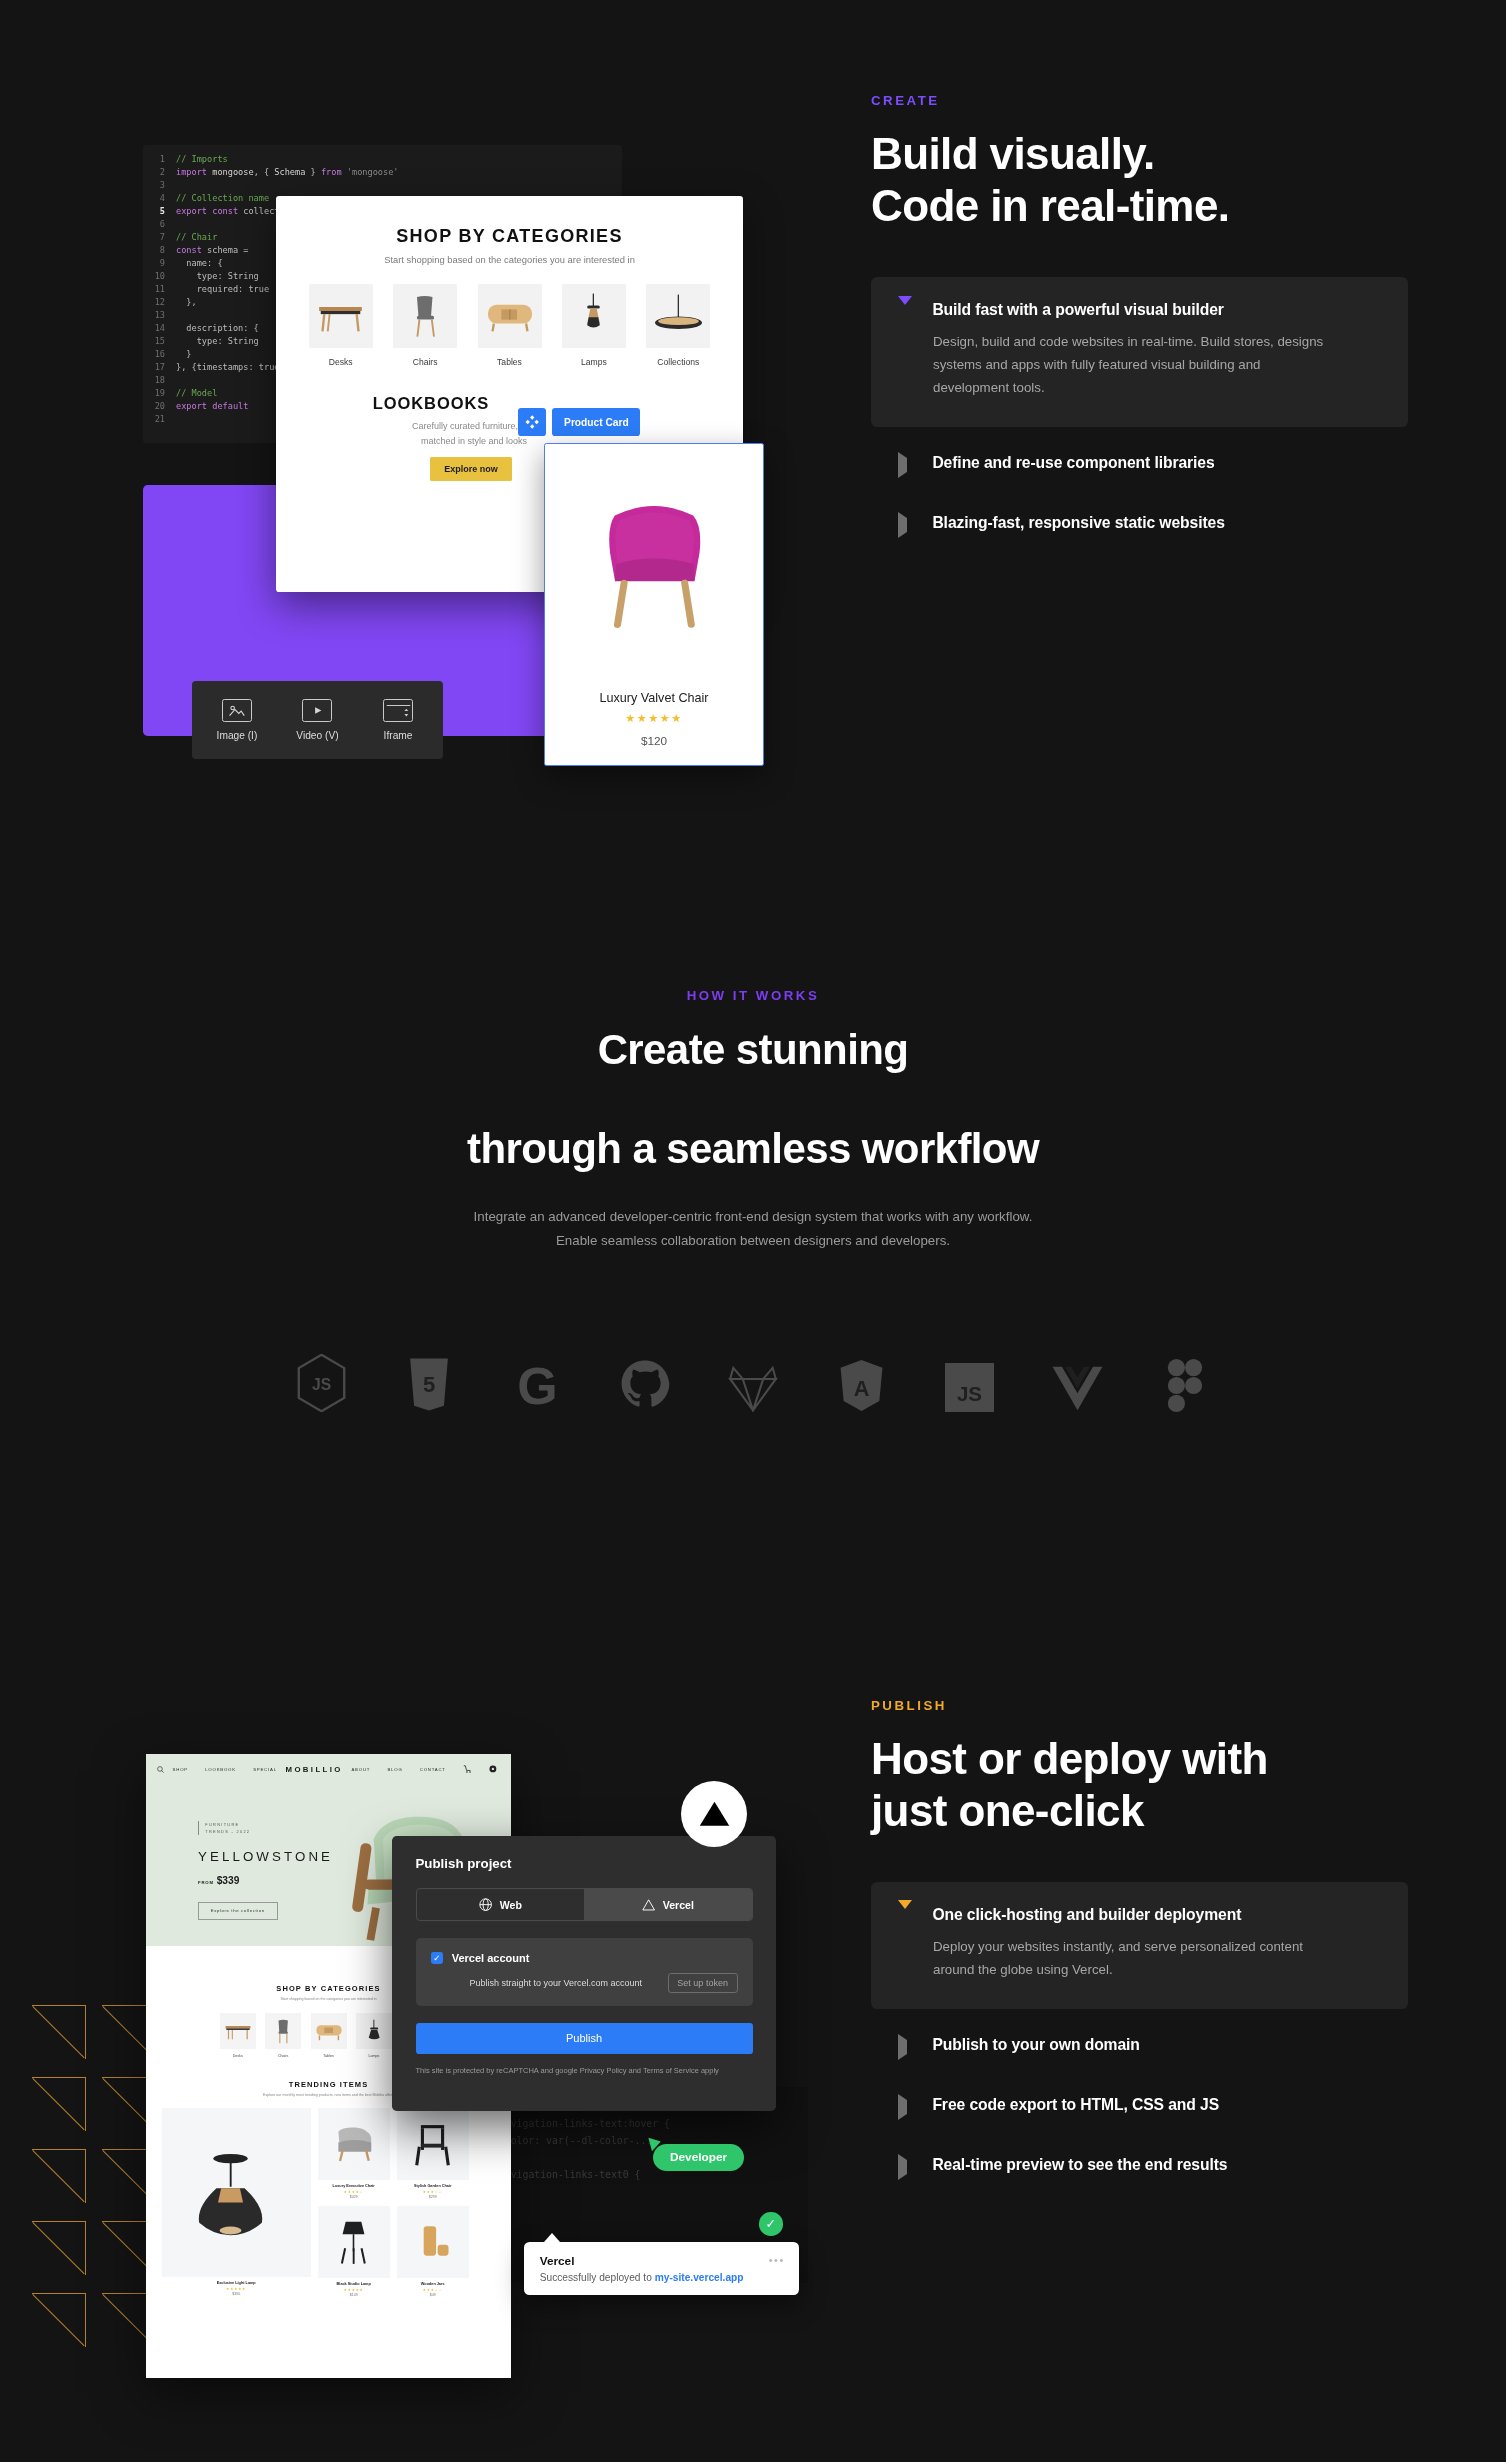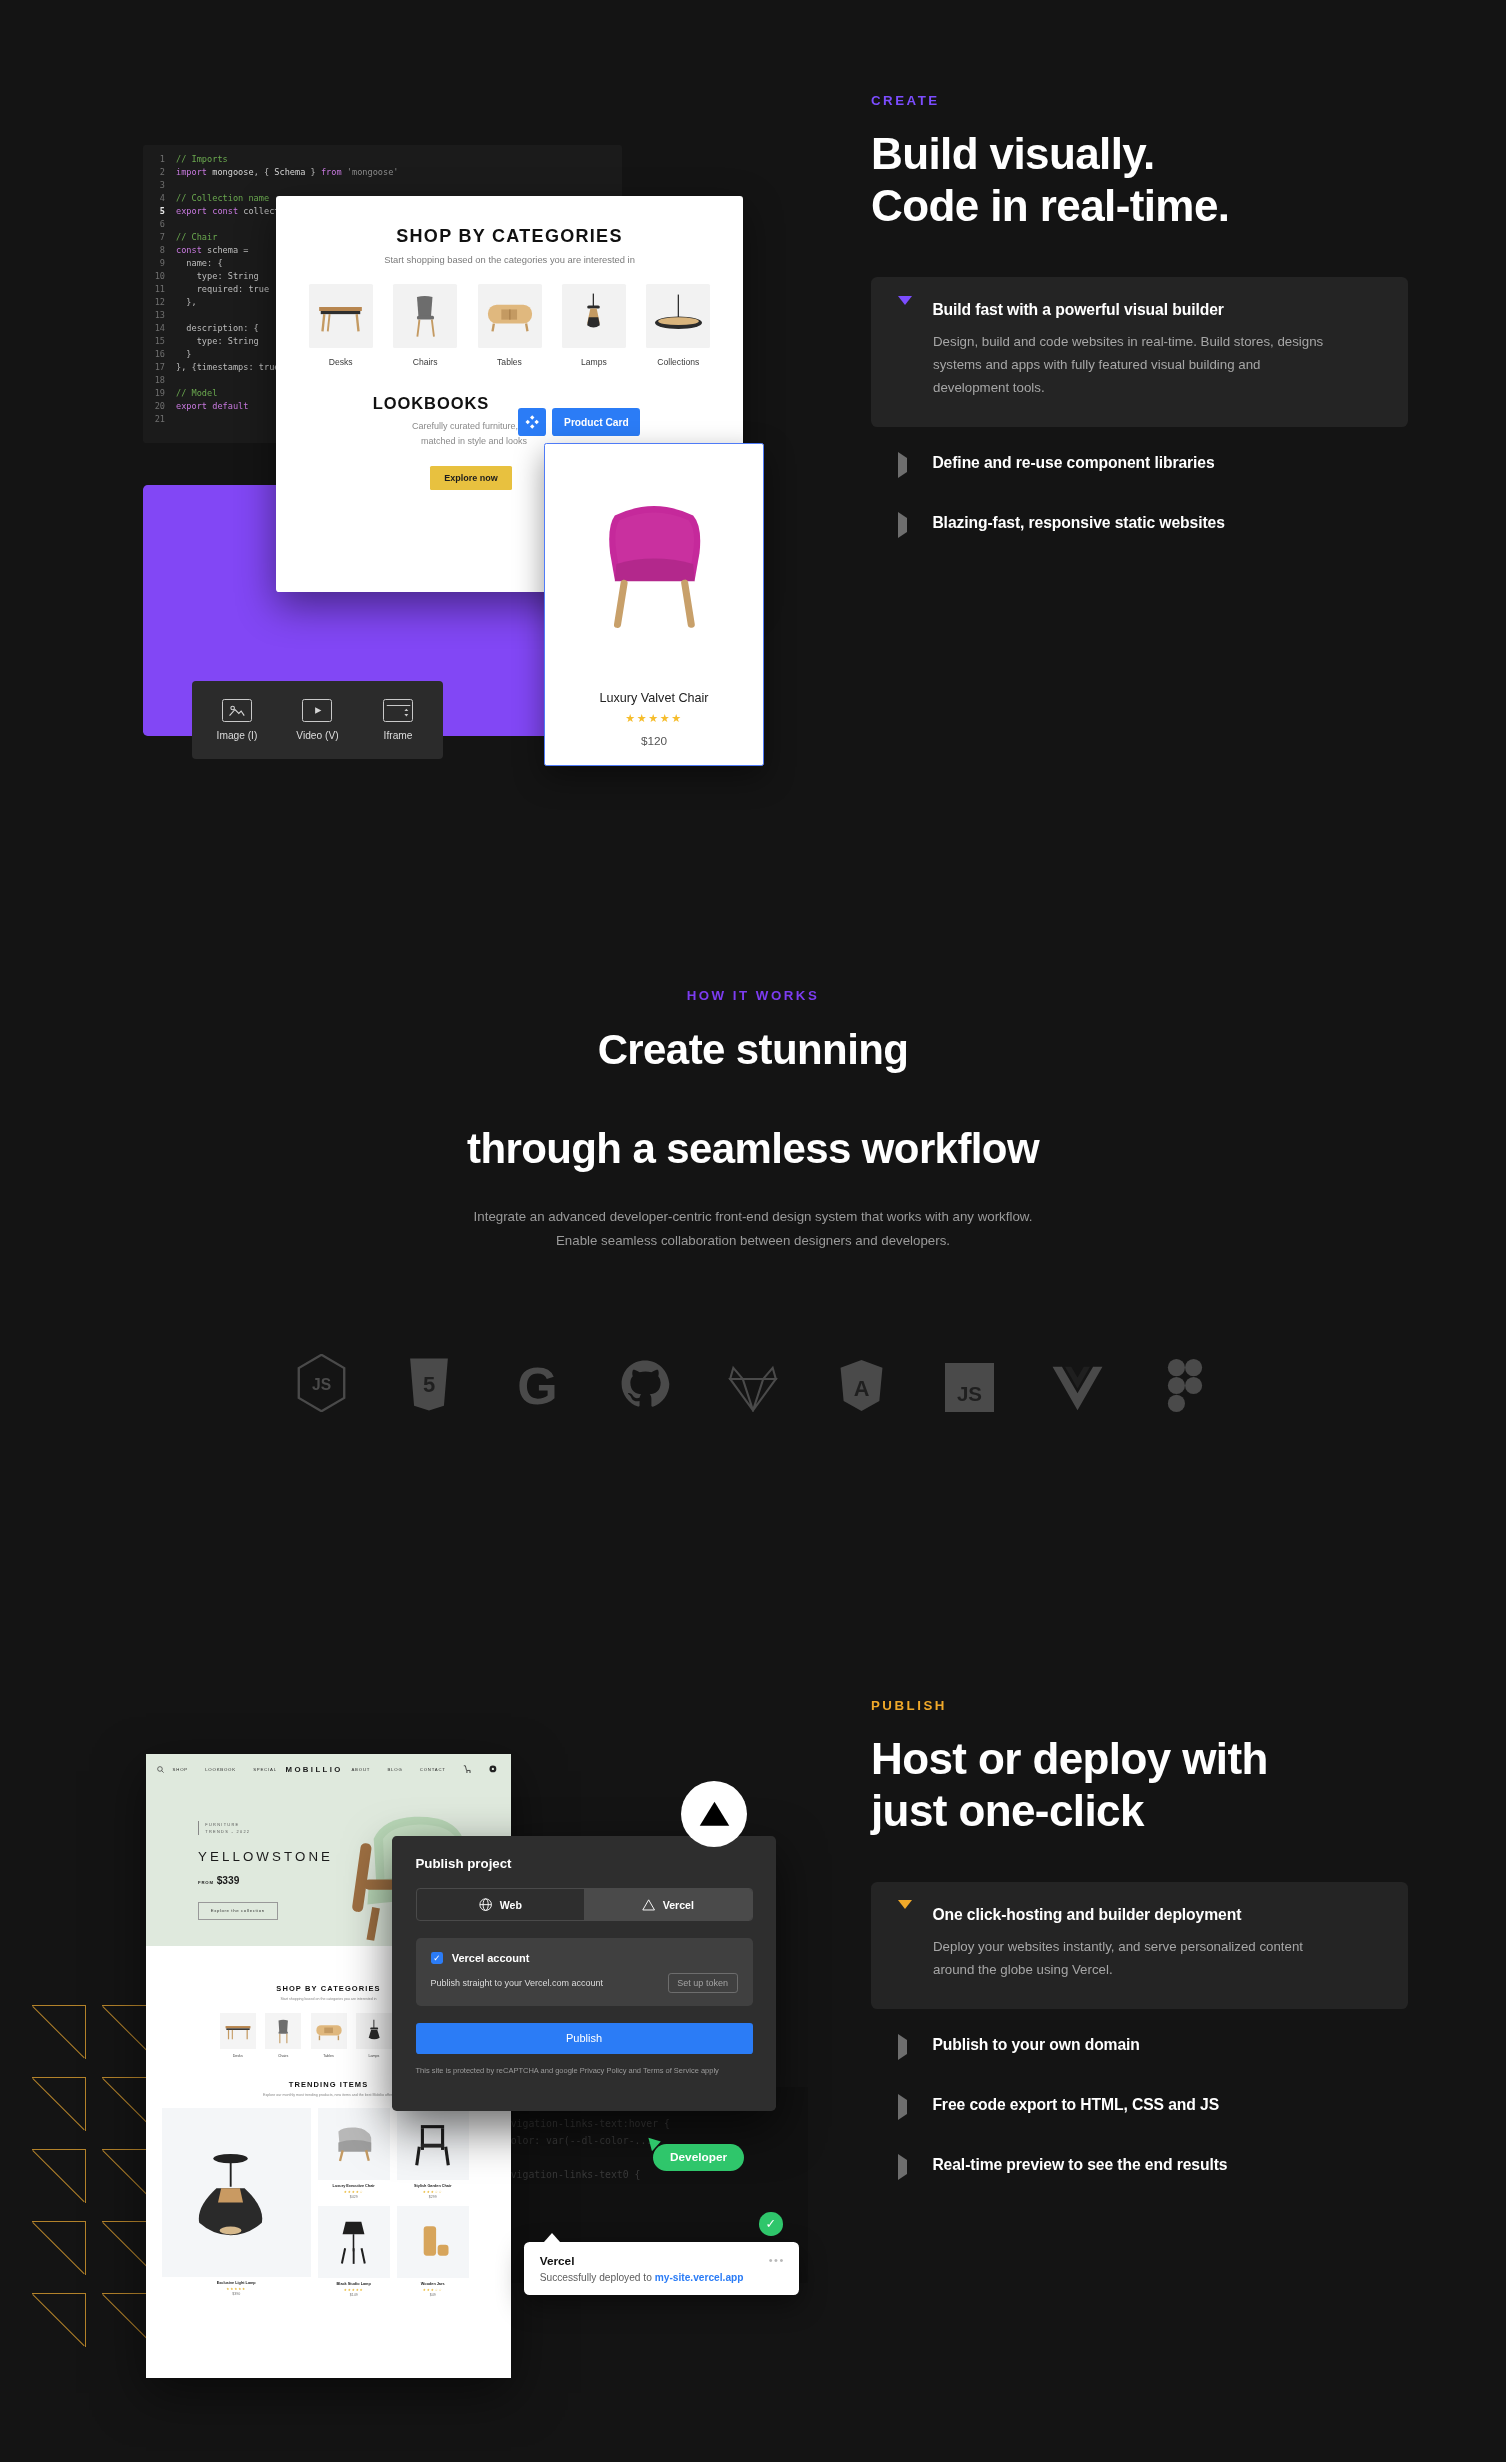--- a/index.html
+++ b/index.html
@@ -100,21 +100,21 @@
 
   .look-title {
     text-align: center; color: #111; font-size: 16.5px; font-weight: 700;
     letter-spacing: 0.9px; margin-top: 27px; padding-right: 157px;
   }
   .look-sub {
     text-align: center; color: #8a8a8a; font-size: 9px; line-height: 1.7;
     margin-top: 6.3px; padding-right: 71px;
   }
   .explore-btn {
-    display: block; margin: 17px auto 0; margin-right: 231px; width: 82px;
+    display: block; margin: 8px auto 0; margin-right: 231px; width: 82px;
     background: #e8c13f; color: #1d1d1d; font-size: 9px; font-weight: 700;
     text-align: center; padding: 7px 12px; border: none; border-radius: 1.6px;
   }
 
   .badge-row { position: absolute; left: 518px; top: 408px; display: flex; gap: 6.3px; }
   .badge-sq {
     width: 28px; height: 28px; background: #2b7cf6; border-radius: 3.1px;
     display: flex; align-items: center; justify-content: center;
   }
   .badge-pill {
@@ -244,21 +244,21 @@
   .pd-box {
     margin-top: 17px; background: #404040; border-radius: 4.7px; padding: 13.3px 15px;
   }
   .pd-check-row { display: flex; align-items: center; gap: 8.6px; }
   .pd-check {
     width: 12.6px; height: 12.6px; background: #2b7cf6; border-radius: 2.4px;
     display: flex; align-items: center; justify-content: center;
     color: #fff; font-size: 8.6px;
   }
   .pd-check-lbl { color: #fff; font-size: 11px; font-weight: 700; }
-  .pd-row2 { display: flex; align-items: center; justify-content: space-between; margin-top: 8.6px; }
+  .pd-row2 { display: flex; align-items: center; justify-content: space-between; margin-top: 8.6px; margin-left: 39px; }
   .pd-desc { color: #dcdcdc; font-size: 9px; }
   .pd-token {
     border: 0.8px solid #6d6d6d; border-radius: 3.1px; color: #a3a3a3;
     font-size: 9px; padding: 3.9px 8.6px; background: transparent;
   }
   .pd-publish {
     width: 100%; margin-top: 17px; background: #2b7cf6; border: none;
     border-radius: 3.1px; color: #fff; font-size: 11px; padding: 9.4px 0;
   }
   .pd-legal { color: #9b9b9b; font-size: 7.5px; line-height: 1.5; margin-top: 11px; }

